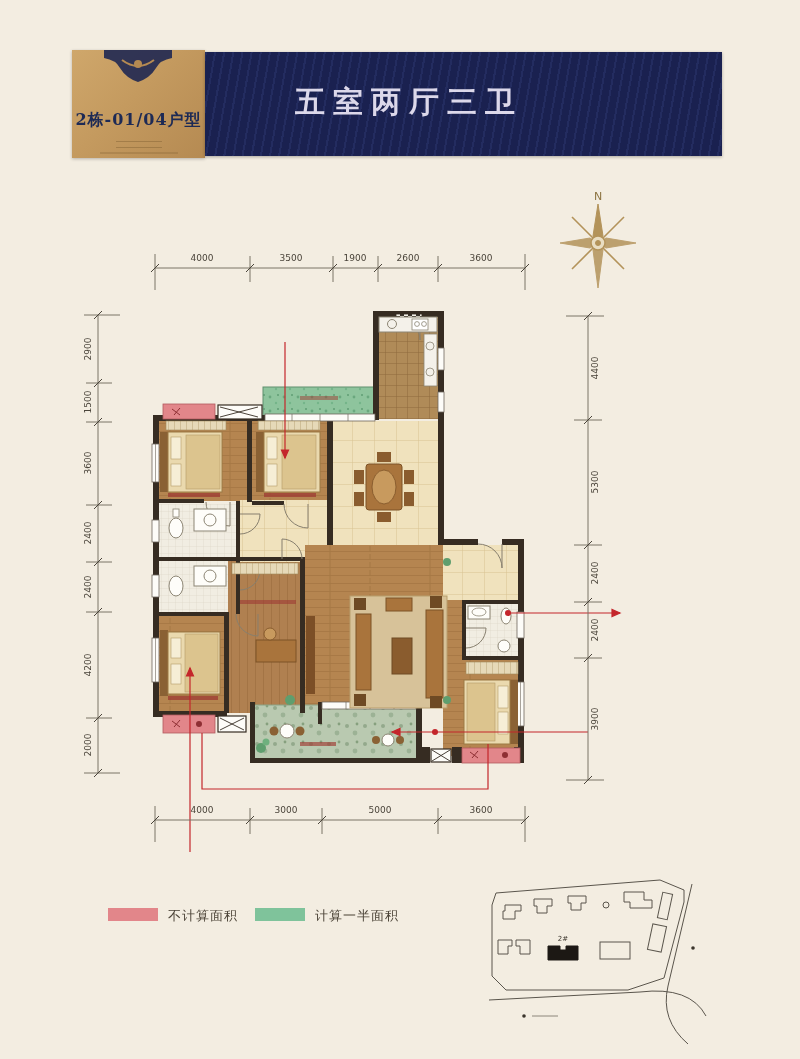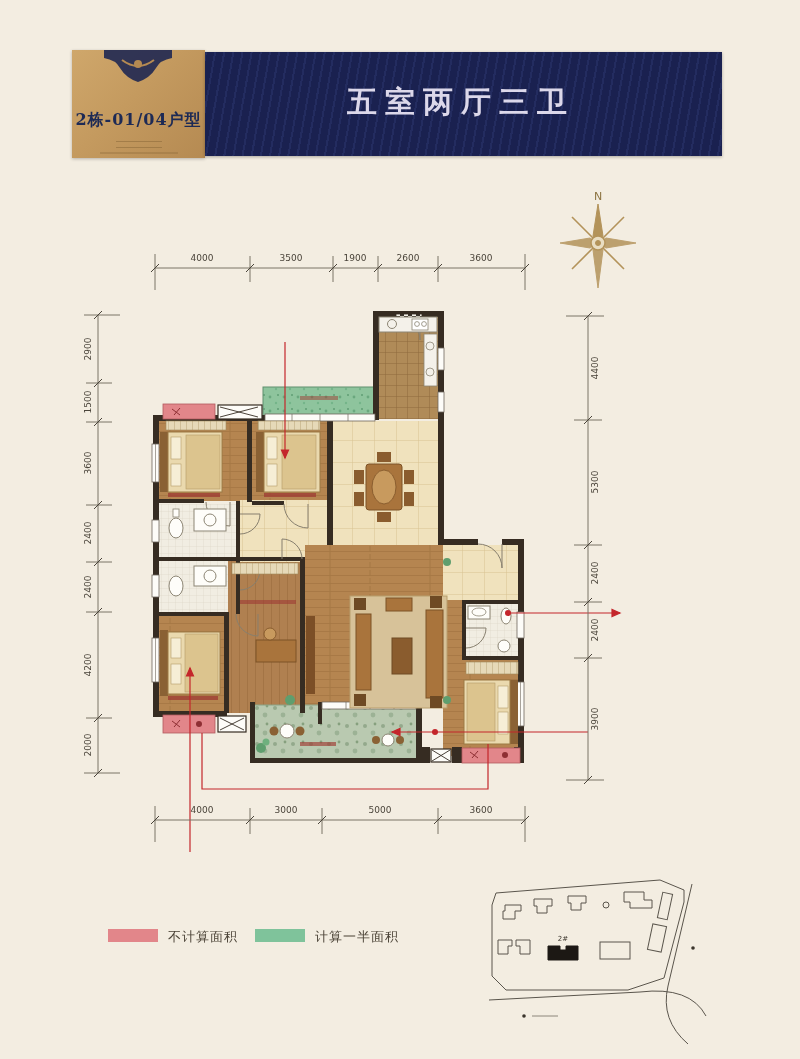--- a/index.html
+++ b/index.html
@@ -11,27 +11,27 @@
     background:linear-gradient(135deg,#cfa76b 0%,#c49a5f 45%,#b58a52 100%);
     box-shadow:0 1px 3px rgba(0,0,0,.25);text-align:center;}
   .gold-box .unit{margin-top:60px;font-family:"DejaVu Serif","Liberation Serif",serif;
     font-weight:bold;font-size:16px;color:#1d2a55;letter-spacing:1px;}
   .gold-box .rule{margin:10px auto 4px auto;width:46px;height:5px;
     border-top:1px solid #8c6a3a;border-bottom:1px solid #8c6a3a;opacity:.55;}
   .gold-box .rule2{margin:2px auto;width:78px;height:2px;background:#8c6a3a;opacity:.35;}
   .banner{left:205px;top:52px;width:517px;height:104px;background:#1a2150;
     background-image:repeating-linear-gradient(100deg,rgba(90,110,190,.14) 0 2px,rgba(10,14,45,0) 2px 9px);
     box-shadow:0 1px 3px rgba(0,0,0,.3);}
-  .banner .title{position:absolute;left:90px;top:30px;width:280px;text-align:right;
+  .banner .title{position:absolute;left:90px;top:30px;width:280px;text-align:left;
     font-family:"DejaVu Serif","Liberation Serif",serif;font-size:30px;font-weight:bold;
     color:#dcd8ea;letter-spacing:8px;}
   .banner .area{position:absolute;left:292px;top:62px;width:220px;
     font-family:"DejaVu Serif","Liberation Serif",serif;font-size:13px;color:#c9c4dd;letter-spacing:1px;}
   
-  .legend{left:0;top:925px;width:420px;height:26px;padding-left:12px;}
+  .legend{left:0;top:904px;width:420px;height:26px;padding-left:12px;}
   .legend .item{position:absolute;top:0;height:20px;}
   .legend .sw{position:absolute;top:4px;width:50px;height:13px;}
   .legend .lb{position:absolute;top:3px;left:60px;font-size:13px;color:#4c4438;letter-spacing:1px;white-space:nowrap;}
   svg text{font-family:"DejaVu Sans","Liberation Sans",sans-serif;}
   .dim{font-size:9px;fill:#4a443a;}
 </style>
 </head>
 <body>
 
 <div class="abs gold-box">

